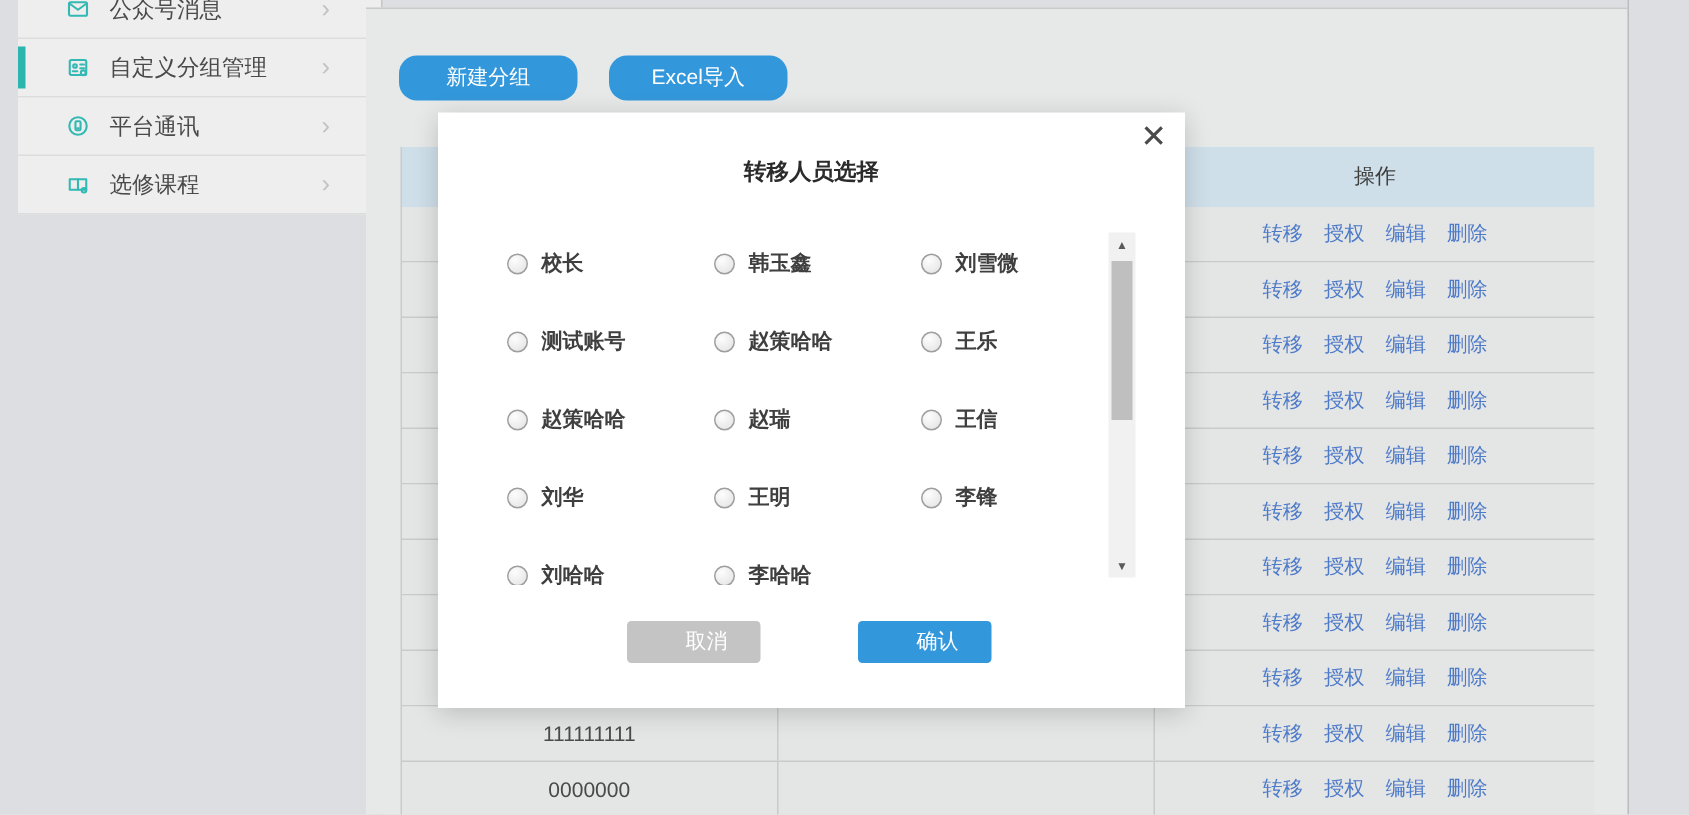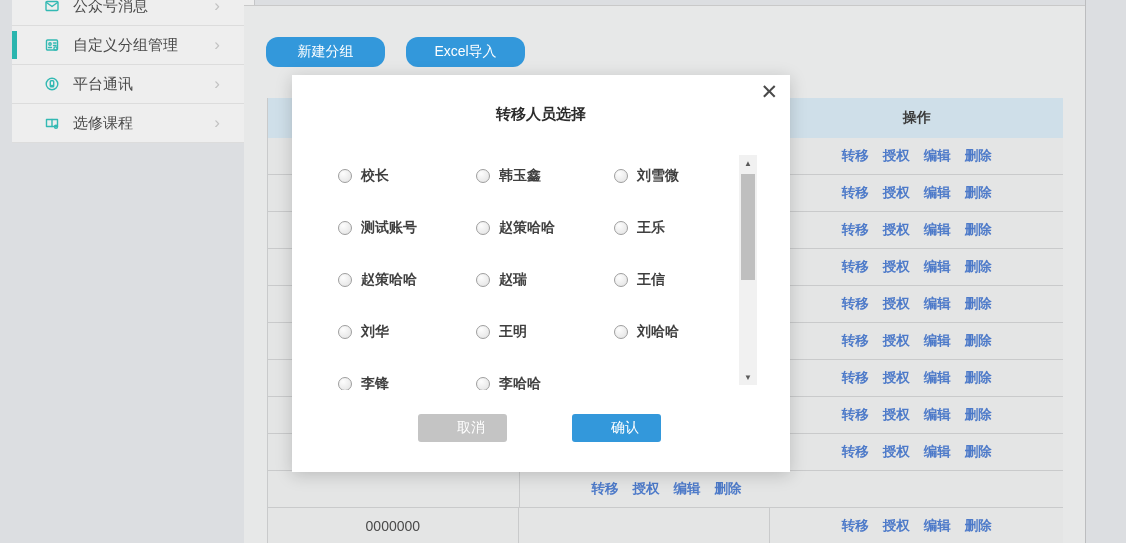--- a/index.html
+++ b/index.html
@@ -33,21 +33,21 @@
 
   .table { position:absolute; left:23px; top:92px; width:796px; height:446px;
     overflow:hidden; border-left:1px solid #c9cacb; }
   .thead { height:40px; background:#cfdfe9; display:flex; }
   .trow { height:37px; background:#e4e5e5; border-bottom:1px solid #c9cacb;
     display:flex; }
   .cell { display:flex; align-items:center; justify-content:center;
     font-size:14px; color:#4a4a4a; }
   .c1 { width:251px; border-right:1px solid #c9cacb; }
   .c2 { width:252px; border-right:1px solid #c9cacb; }
-  .c3 { width:293px;font-weight:bold; }
+  .c3 { width:293px; }
   .thead .cell { border-right:none; font-size:14px; color:#3c3c3c; }
   .action-link { color:#4d7ac9; text-decoration:none; font-size:13.5px;
     margin:16px 7px; cursor:pointer; }
 
   .right-strip { position:absolute; left:1085px; top:0; width:41px; height:543px;
     background:#dcdee1; border-left:1px solid #bcbdbf; }
 
   
   .modal { position:absolute; left:292px; top:75px; width:498px; height:397px;
     background:#ffffff; box-shadow:0 3px 16px rgba(0,0,0,0.18); }
@@ -243,20 +243,21 @@
     <div class="cell c2"></div>
     <div class="cell c3">
       <a class="action-link">转移</a>
       <a class="action-link">授权</a>
       <a class="action-link">编辑</a>
       <a class="action-link">删除</a>
     </div>
   </div>
 
   <div class="trow">
+    <div class="cell c1">111111111</div>
     <div class="cell c2"></div>
     <div class="cell c3">
       <a class="action-link">转移</a>
       <a class="action-link">授权</a>
       <a class="action-link">编辑</a>
       <a class="action-link">删除</a>
     </div>
   </div>
 
   <div class="trow">
@@ -331,26 +332,26 @@
     <span class="pname">刘华</span>
   </label>
 
   <label class="person">
     <span class="radio"></span>
     <span class="pname">王明</span>
   </label>
 
   <label class="person">
     <span class="radio"></span>
+    <span class="pname">李锋</span>
+  </label>
+
+  <label class="person">
+    <span class="radio"></span>
     <span class="pname">刘哈哈</span>
-  </label>
-
-  <label class="person">
-    <span class="radio"></span>
-    <span class="pname">李锋</span>
   </label>
 
   <label class="person">
     <span class="radio"></span>
     <span class="pname">李哈哈</span>
   </label>
 </div>
 
   <div class="mscrollbar">
     <span class="sb-arrow sb-up">▲</span>

